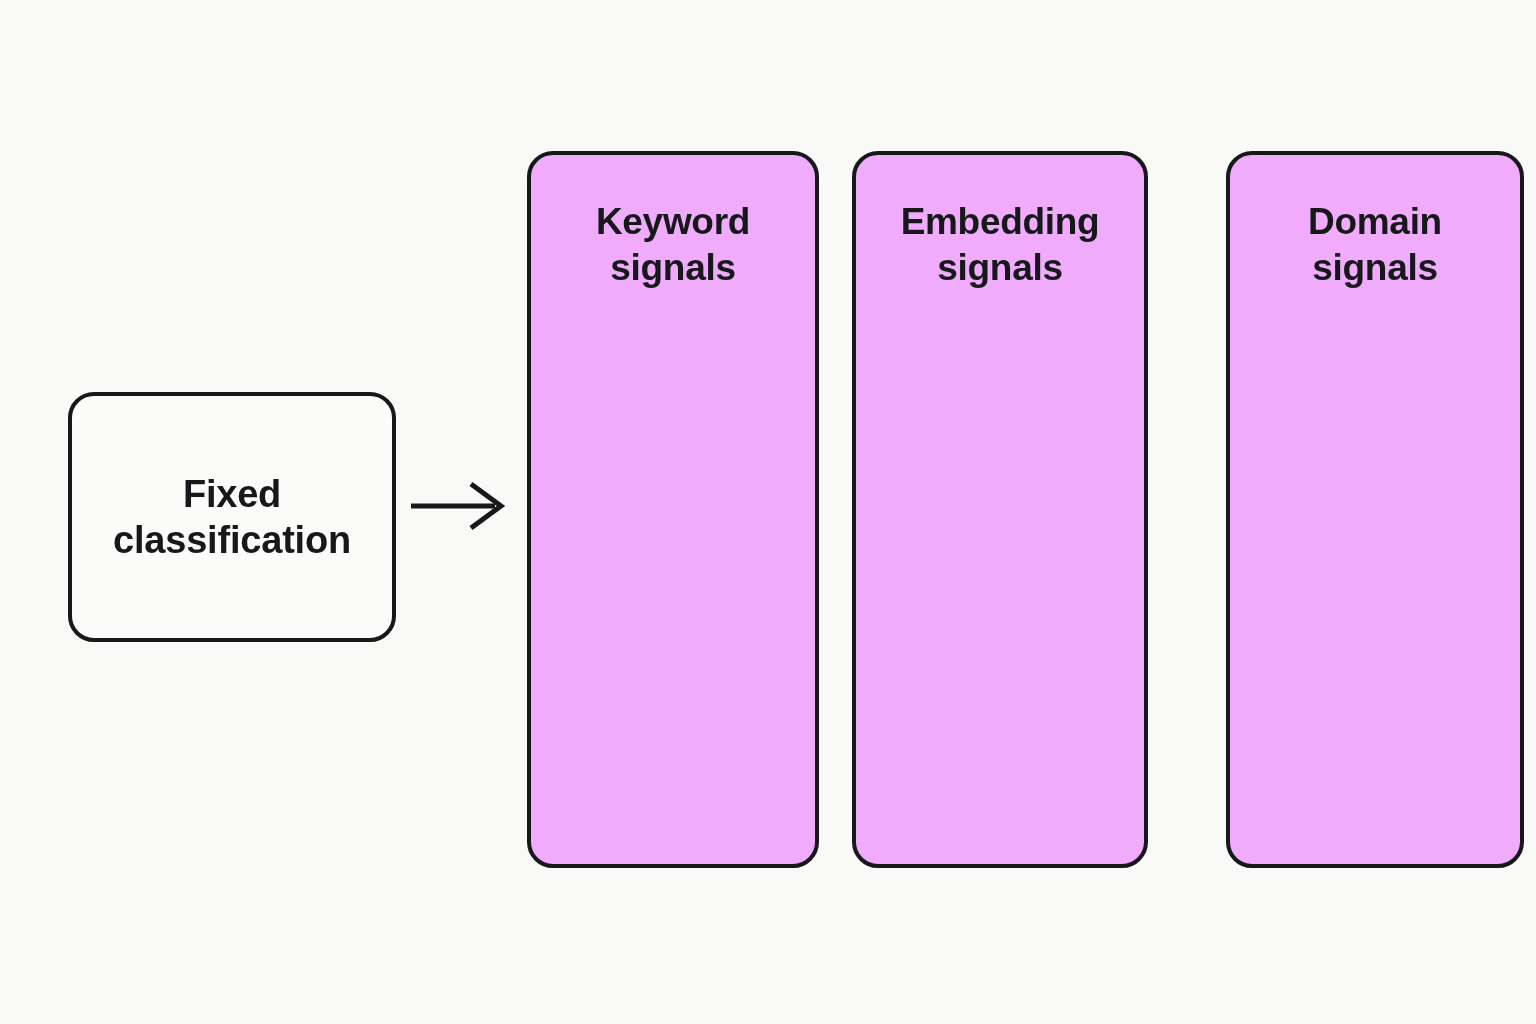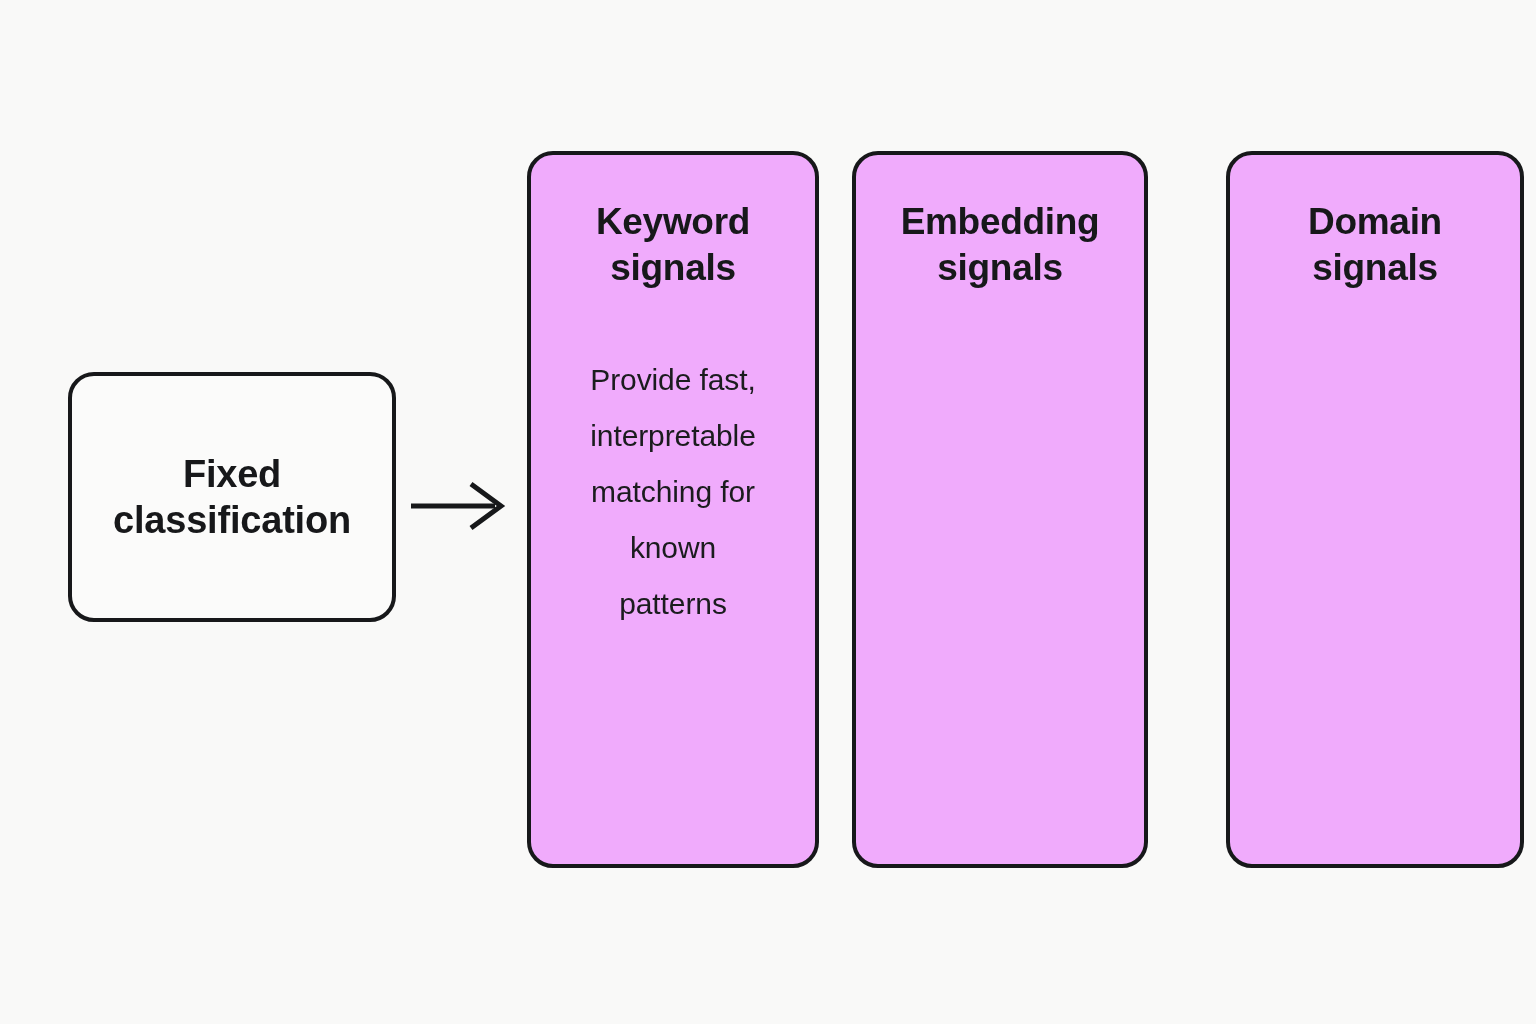--- a/index.html
+++ b/index.html
@@ -16,21 +16,21 @@
   .canvas {
     position: relative;
     width: 1536px;
     height: 1024px;
   }
 
   
   .source-box {
     position: absolute;
     left: 68px;
-    top: 372px;
+    top: 392px;
     width: 328px;
     height: 250px;
     box-sizing: border-box;
     border: 4px solid #17181a;
     border-radius: 26px;
     background: #fbfbfa;
     display: flex;
     align-items: center;
     justify-content: center;
   }
@@ -105,25 +105,20 @@
   <div class="arrow">
     <svg width="102" height="52" viewBox="0 0 102 52" xmlns="http://www.w3.org/2000/svg">
       <line x1="2" y1="26" x2="86" y2="26" stroke="#17181a" stroke-width="5" stroke-linecap="butt"></line>
       <polyline points="62,4 92,26 62,48" fill="none" stroke="#17181a" stroke-width="5" stroke-linecap="butt" stroke-linejoin="miter"></polyline>
     </svg>
   </div>
 
   <div class="card card-1">
     <div class="card-title">Keyword
 signals</div>
-    <div class="card-body">Provide fast,
-interpretable
-matching for
-known
-patterns</div>
   </div>
 
   <div class="card card-2">
     <div class="card-title">Embedding
 signals</div>
   </div>
 
   <div class="card card-3">
     <div class="card-title">Domain
 signals</div>

